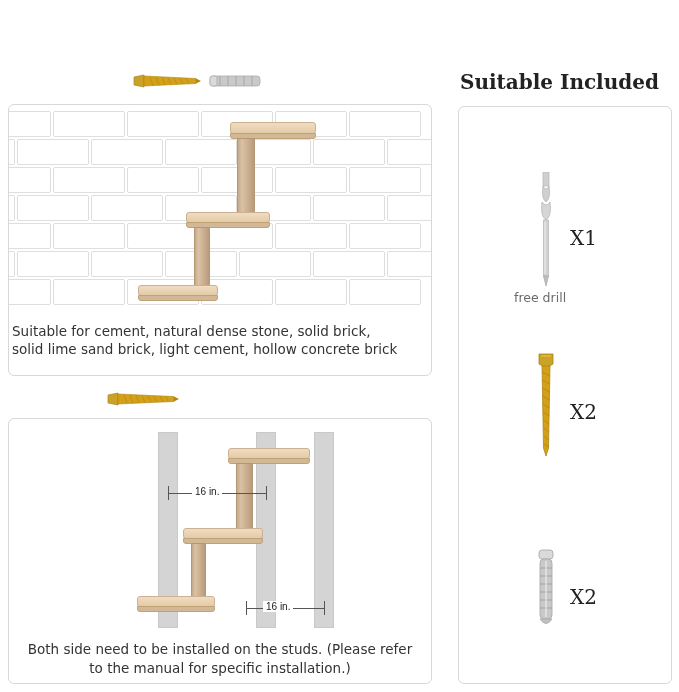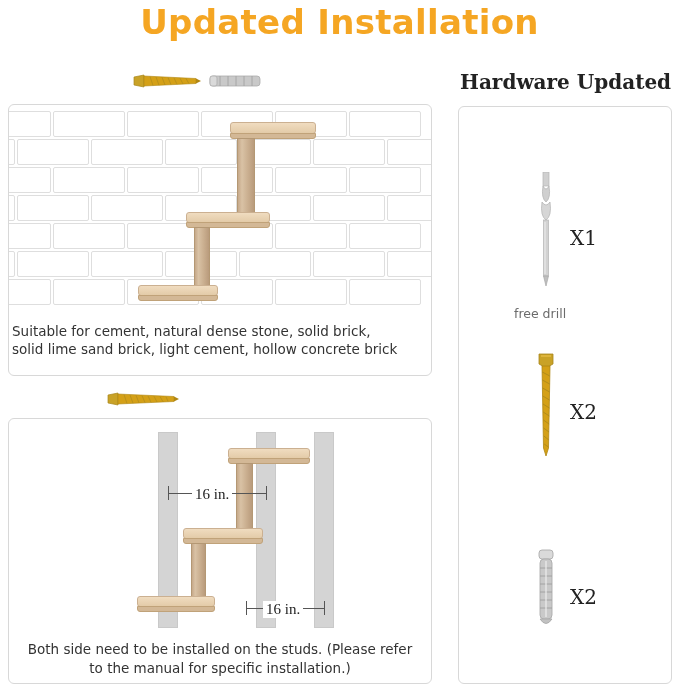--- a/index.html
+++ b/index.html
@@ -128,25 +128,25 @@
     height: 1px;
     background: #555555;
   }
   .dim-cap {
     position: absolute;
     width: 1px;
     background: #555555;
   }
   .dim-label {
     position: absolute;
-    font-size: 15px;
+    font-size: 10px;
     color: #222222;
     background: #ffffff;
     padding: 0 3px;
-    font-family: Liberation Serif, serif;
+    font-family: Liberation Sans, sans-serif;
   }
 
   
   .hw-qty {
     position: absolute;
     font-size: 20px;
     color: #222222;
     font-family: "DejaVu Serif", serif;
   }
   .hw-note {
@@ -159,21 +159,20 @@
   
   .inline-icon {
     position: absolute;
   }
 </style>
 </head>
 <body>
 
 <div id="root">
 
-  <div class="title">Updated Installation</div>
 
 
   <svg class="inline-icon" style="left:130px; top:72px;" width="72" height="18" viewBox="0 0 72 18">
     <path d="M4 5 L14 3 L14 15 L4 13 Z" fill="#C9A227" stroke="#A8871C" stroke-width="0.7"></path>
     <path d="M14 4 L66 6.5 L66 11.5 L14 14 Z" fill="#D4A017" stroke="#B08613" stroke-width="0.6"></path>
     <path d="M66 6.5 L71 9 L66 11.5 Z" fill="#B08613"></path>
     <g stroke="#A8871C" stroke-width="0.7" opacity="0.85">
       <line x1="20" y1="4.5" x2="23" y2="13.5"></line>
       <line x1="26" y1="5" x2="29" y2="13.2"></line>
       <line x1="32" y1="5.3" x2="35" y2="12.9"></line>
@@ -316,33 +315,33 @@
 
   <div>
     <div class="dim-line" style="left:246px; top:608px; width:78px;"></div>
     <div class="dim-cap" style="left:246px; top:601px; height:14px;"></div>
     <div class="dim-cap" style="left:324px; top:601px; height:14px;"></div>
     <div class="dim-label" style="left:263px; top:601px;">16 in.</div>
   </div>
 
   <div class="caption" id="drywall-caption">Both side need to be installed on the studs. (Please refer to the manual for specific installation.)</div>
 
-  <div class="heading" id="hardware-heading">Hardware Updated</div>
+  <div class="heading" id="hardware-heading">Suitable Included</div>
   <div class="panel" id="hardware-panel"></div>
 
   <svg style="position:absolute; left:534px; top:172px;" width="24" height="118" viewBox="0 0 24 118">
     <rect x="9" y="0" width="6" height="14" fill="#D0D0D0" stroke="#B4B4B4" stroke-width="0.7"></rect>
     <path d="M9 14 Q12 20 15 14 Q17 26 12 30 Q7 26 9 14 Z" fill="#CFCFCF" stroke="#B0B0B0" stroke-width="0.7"></path>
     <path d="M8 30 Q12 36 16 30 Q18 44 12 48 Q6 44 8 30 Z" fill="#D6D6D6" stroke="#B0B0B0" stroke-width="0.7"></path>
     <rect x="9.5" y="48" width="5" height="56" fill="#D2D2D2" stroke="#B4B4B4" stroke-width="0.7"></rect>
     <path d="M9.5 104 L14.5 104 L12 114 Z" fill="#BFBFBF" stroke="#A8A8A8" stroke-width="0.7"></path>
     <line x1="11" y1="50" x2="11" y2="102" stroke="#EDEDED" stroke-width="1"></line>
   </svg>
   <div class="hw-qty" style="left:570px; top:226px;">X1</div>
-  <div class="hw-note" style="left:514px; top:306px;">free drill</div>
+  <div class="hw-note" style="left:514px; top:290px;">free drill</div>
 
   <svg style="position:absolute; left:536px; top:352px;" width="20" height="112" viewBox="0 0 20 112">
     <path d="M3 2 L17 2 L17 12 L10 16 L3 12 Z" fill="#C9A227" stroke="#A8871C" stroke-width="0.8"></path>
     <line x1="5" y1="4" x2="15" y2="4" stroke="#EBC24A" stroke-width="1.2"></line>
     <path d="M6 14 L14 14 L12.5 96 L10 104 L7.5 96 Z" fill="#D4A017" stroke="#B08613" stroke-width="0.8"></path>
     <g stroke="#A8871C" stroke-width="0.9" opacity="0.9">
       <line x1="6.2" y1="20" x2="13.8" y2="24"></line>
       <line x1="6.4" y1="28" x2="13.7" y2="32"></line>
       <line x1="6.6" y1="36" x2="13.6" y2="40"></line>
       <line x1="6.8" y1="44" x2="13.5" y2="48"></line>

